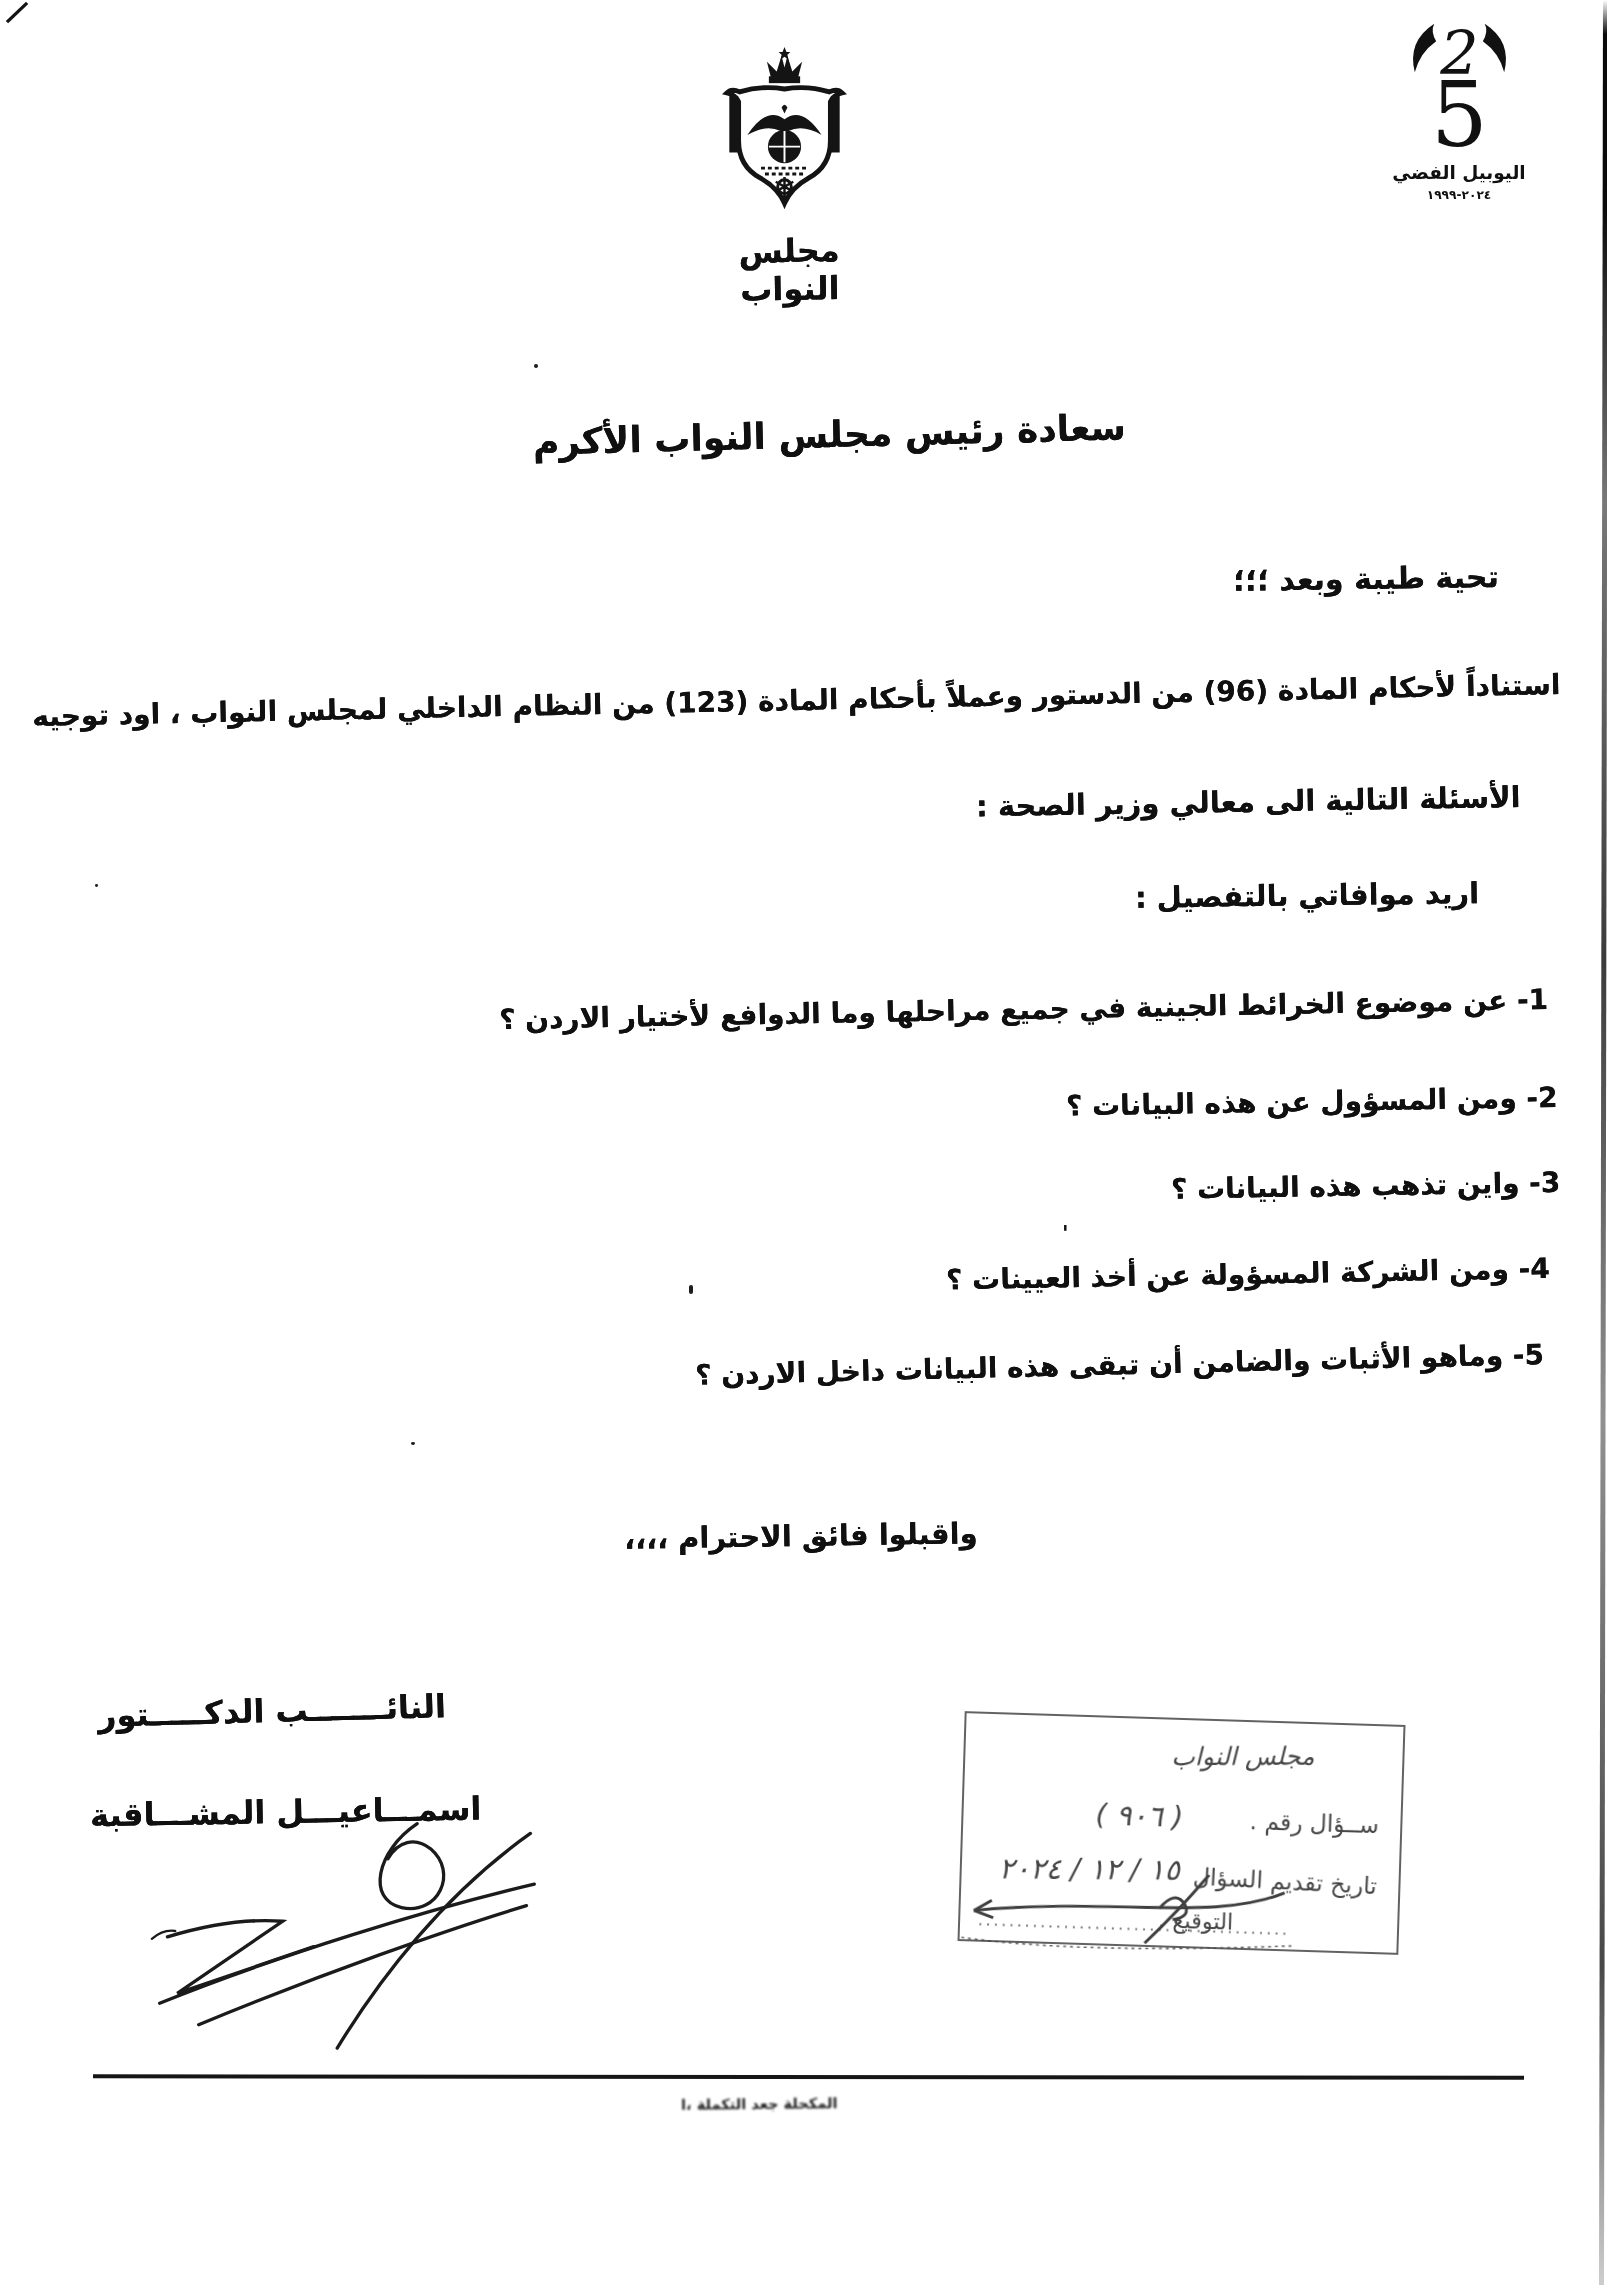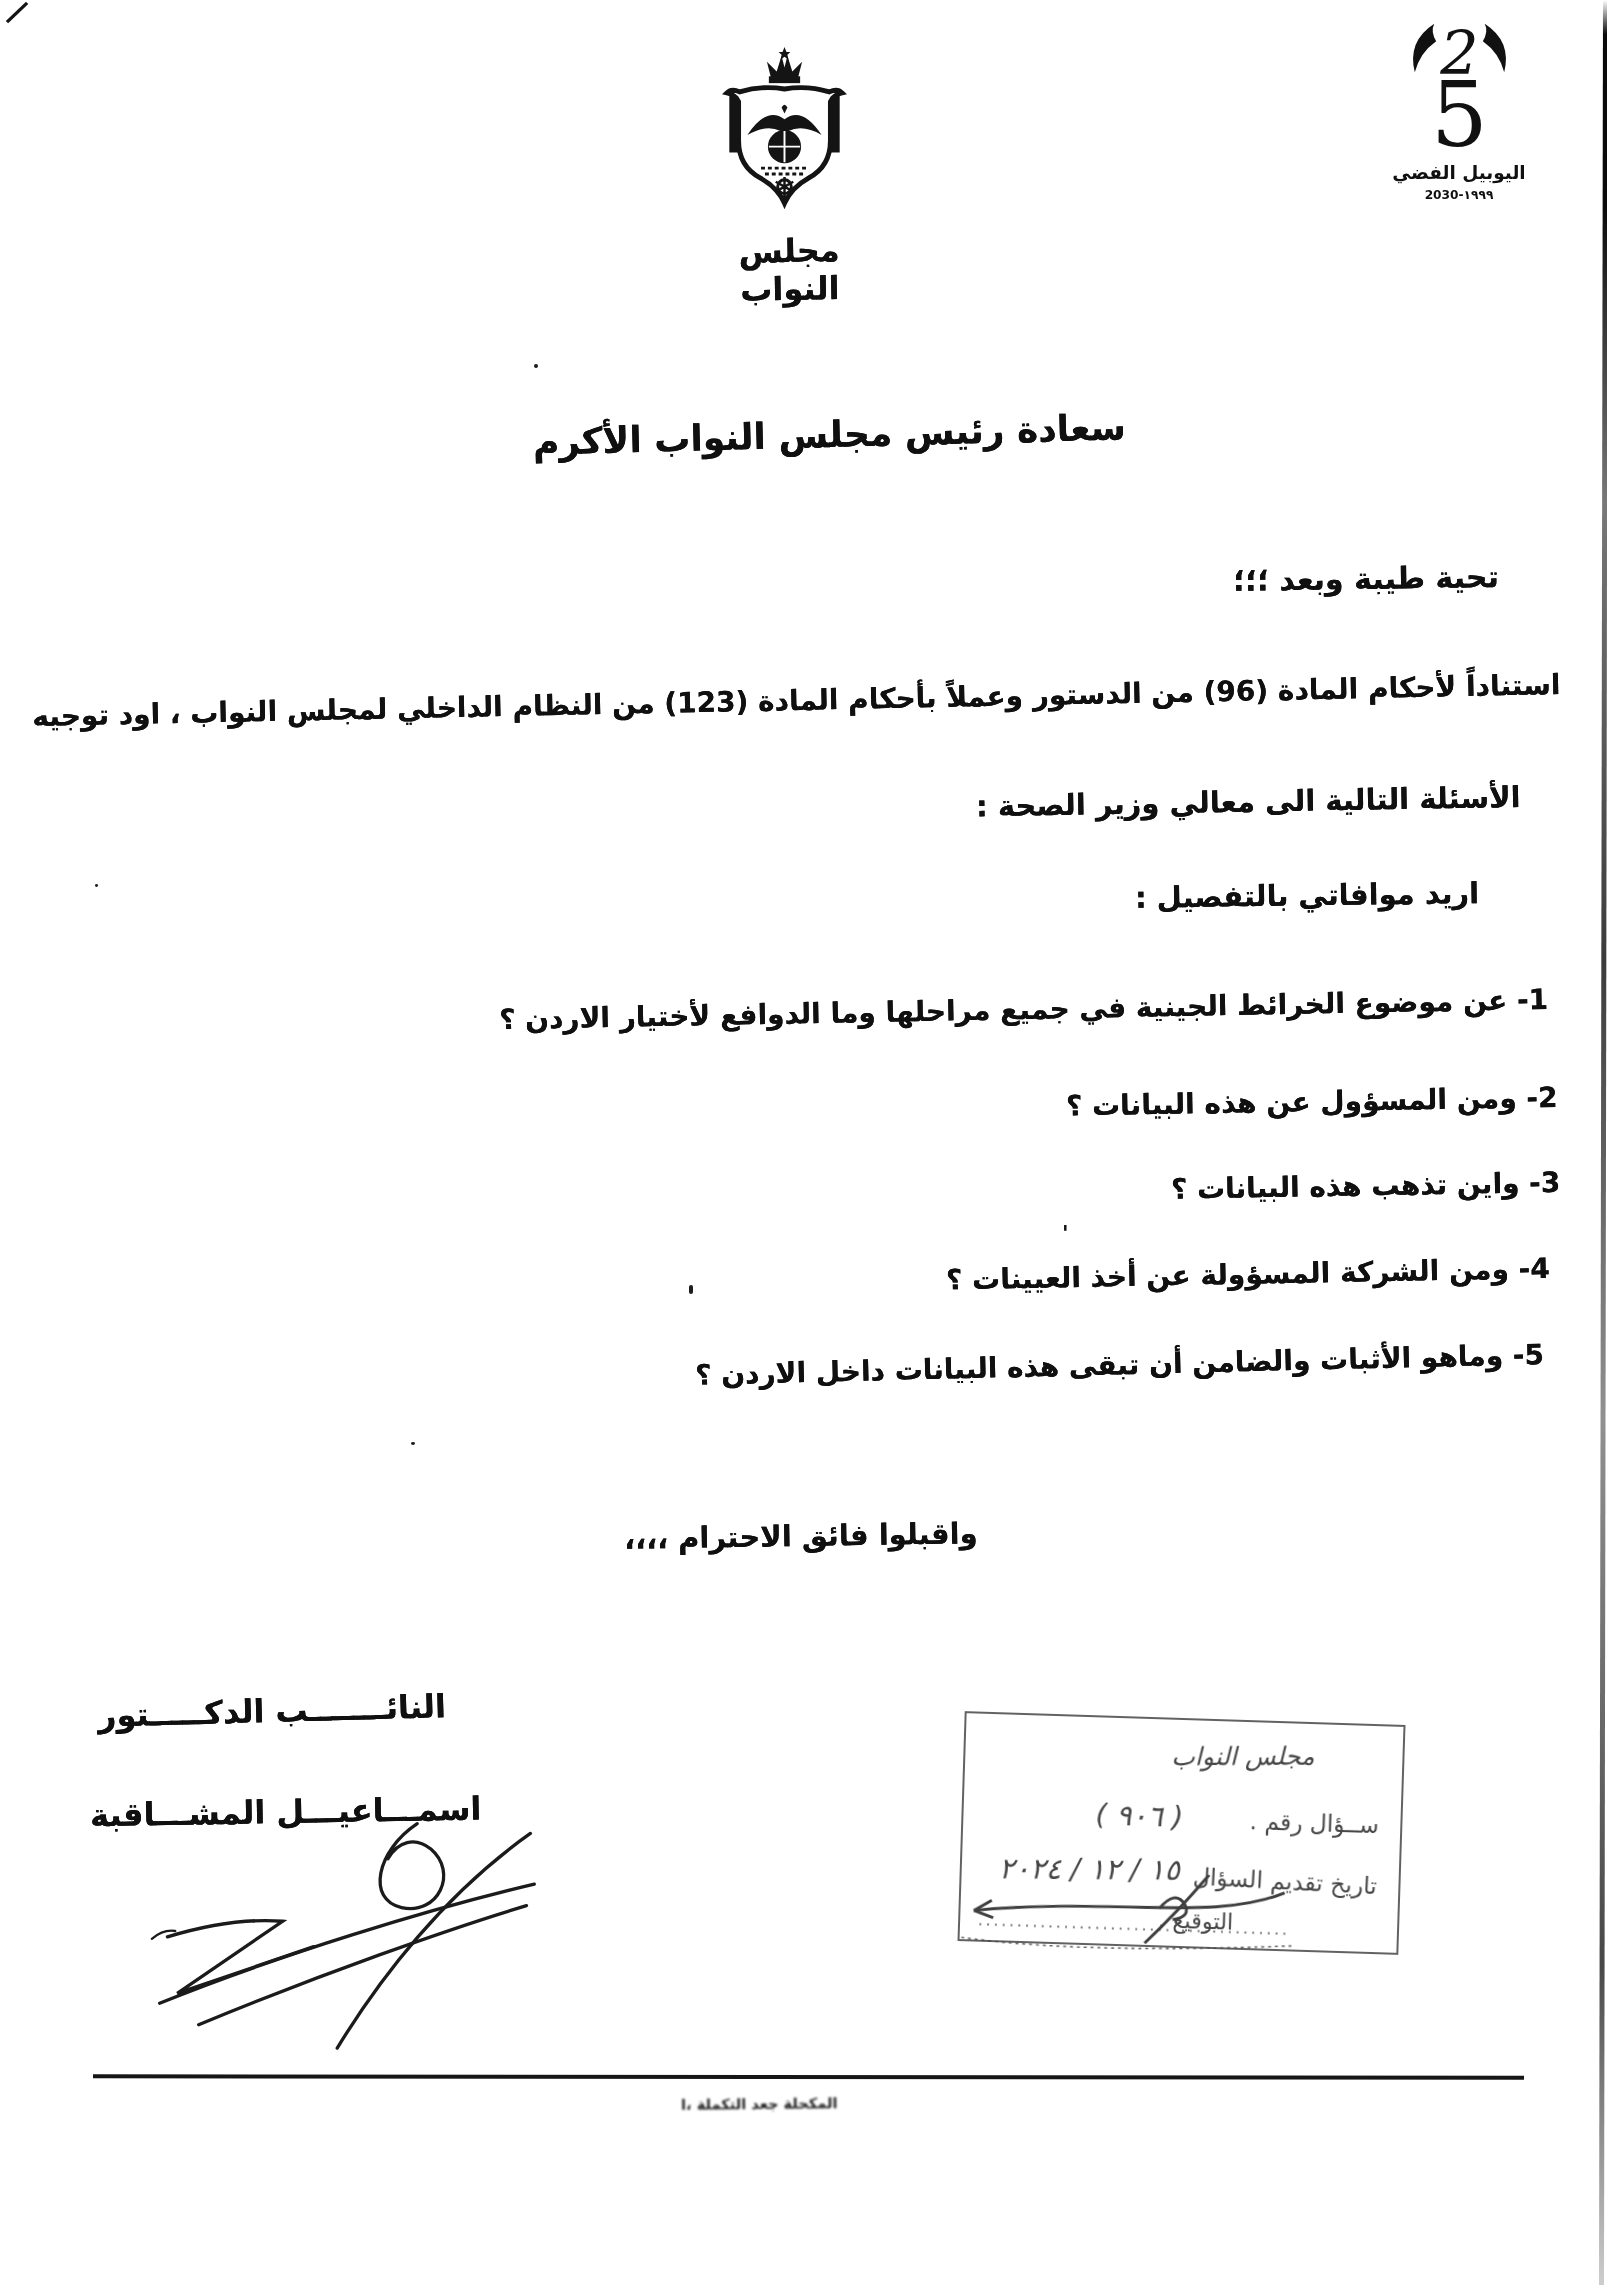--- a/index.html
+++ b/index.html
@@ -89,21 +89,21 @@
   <div class="abs emblem-caption b ink">مجلس النواب</div>
 
   <div class="abs jubilee">
     <svg width="117" height="138" viewBox="0 0 120 142" style="margin:0 auto">
       <path d="M34 8 Q6 26 14 58 Q19 38 36 26 Q30 16 34 8 Z" fill="#111"></path>
       <path d="M86 8 Q114 26 106 58 Q101 38 84 26 Q90 16 86 8 Z" fill="#111"></path>
       <text x="60" y="60" text-anchor="middle" font-family="DejaVu Serif" font-style="italic" font-size="62" fill="#111">2</text>
       <text x="60" y="134" text-anchor="middle" font-family="DejaVu Serif" font-size="92" fill="#111">5</text>
     </svg>
     <div class="jubilee-label rtl">اليوبيل الفضي</div>
-    <div class="jubilee-years" dir="ltr">2030-١٩٩٩</div>
+    <div class="jubilee-years" dir="ltr">٢٠٢٤-١٩٩٩</div>
   </div>
 
   <div class="abs title b ink rtl">سعادة رئيس مجلس النواب الأكرم</div>
   <div class="abs greeting b ink rtl">تحية طيبة وبعد ؛؛؛</div>
   <div class="abs intro1 b ink rtl">استناداً لأحكام المادة (96) من الدستور وعملاً بأحكام المادة (123) من النظام الداخلي لمجلس النواب ، اود توجيه</div>
   <div class="abs intro2 b ink rtl">الأسئلة التالية الى معالي وزير الصحة  :</div>
   <div class="abs request b ink rtl">اريد موافاتي بالتفصيل :</div>
 
   <div class="abs q q1 b ink rtl">1- عن موضوع الخرائط الجينية في جميع مراحلها وما الدوافع لأختيار الاردن ؟</div>
   <div class="abs q q2 b ink rtl">2- ومن المسؤول عن هذه البيانات ؟</div>

